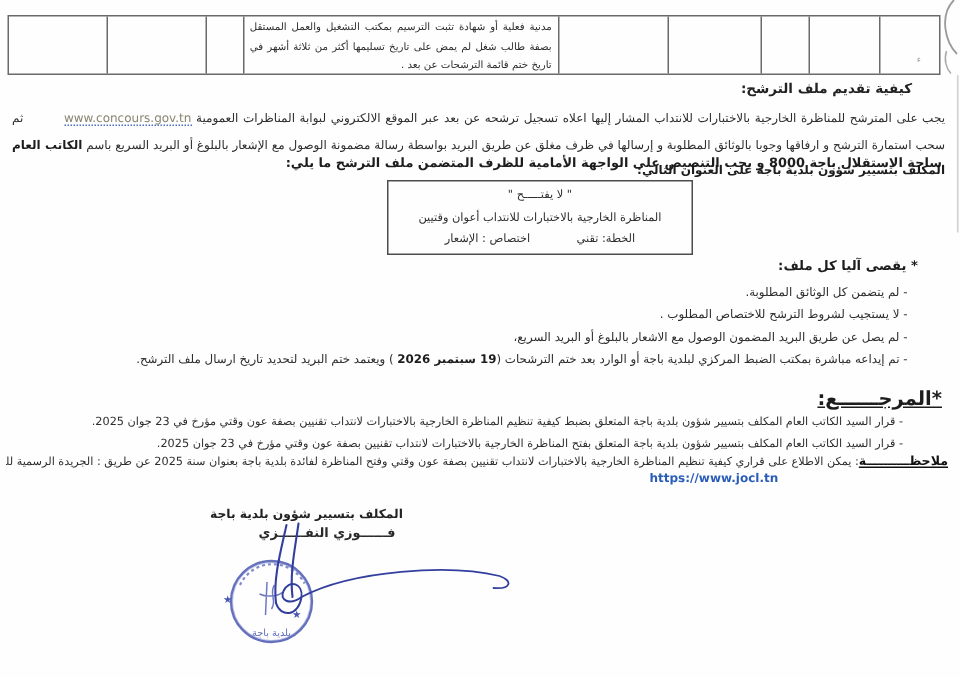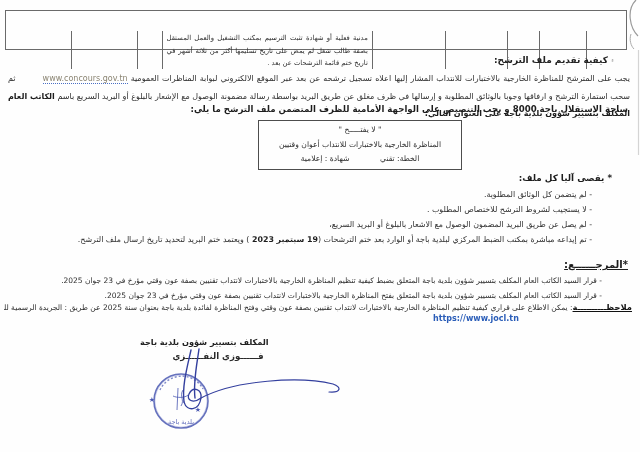--- a/index.html
+++ b/index.html
@@ -14,21 +14,20 @@
   }
   
   .doc-table{
     position:absolute;left:5px;top:10px;width:622px;height:40px;
     display:flex;flex-direction:row;direction:ltr;
     border:1px solid #6a6a6a;box-sizing:border-box;
   }
   .doc-table .cell{
     border-left:1px solid #6a6a6a;box-sizing:border-box;height:100%;
     position:relative;
-    margin-top:20px;
   }
   .doc-table .cell:first-child{border-left:none;}
   .cell-text{
     direction:rtl;font-size:6.8px;line-height:12.6px;color:#2e2e2e;
     padding:1px 4px 0 3px;text-align:justify;
   }
   .stray-mark{
     position:absolute;right:12px;bottom:6px;font-size:6px;color:#999;
   }
   
@@ -56,26 +55,26 @@
     font-size:7.6px;line-height:14.5px;padding-top:2px;box-sizing:content-box;
     color:#2e2e2e;
   }
   .envelope-box .l3 span{display:inline-block;}
   .envelope-box .l3 .gap{width:26px;}
   
   .elim-heading{
     position:absolute;top:173px;right:28px;
     font-size:8.8px;font-weight:bold;color:#1d1d1d;
   }
-  .bullet{position:absolute;right:48px;font-size:7.9px;color:#2e2e2e;white-space:nowrap;}
+  .bullet{position:absolute;right:35px;font-size:7.9px;color:#2e2e2e;white-space:nowrap;}
   .b1{top:190px;} .b2{top:205px;} .b3{top:220px;} .b4{top:235px;}
   
   .ref-heading{
     position:absolute;top:259px;right:12px;
-    font-size:10px;font-weight:bold;text-decoration:underline;color:#1d1d1d;
+    font-size:13px;font-weight:bold;text-decoration:underline;color:#1d1d1d;
   }
   .ref-item{position:absolute;right:38px;font-size:7.5px;color:#2e2e2e;white-space:nowrap;}
   .r1{top:276px;} .r2{top:291px;}
   
   .note-line{
     position:absolute;top:302px;right:8px;left:4px;
     font-size:7.5px;color:#2e2e2e;white-space:nowrap;overflow:hidden;
   }
   .note-label{font-weight:bold;text-decoration:underline;font-size:8.4px;color:#111;}
   .link-jocl{
@@ -125,30 +124,30 @@
   </div>
 
   <div class="address-line">ساحة الاستقلال باجة 8000 و يجب التنصيص على الواجهة الأمامية للظرف المتضمن ملف الترشح ما يلي:</div>
 
   <div class="envelope-box">
     <div>" لا يفتـــــح "</div>
     <div>المناظرة الخارجية بالاختبارات للانتداب أعوان وقتيين</div>
     <div class="l3">
       <span>الخطة: تقني</span>
       <span class="gap"></span>
-      <span>شهادة : إعلامية</span>
+      <span>اختصاص : الإشعار</span>
     </div>
   </div>
 
   <div class="elim-heading">* يقصى آليا كل ملف:</div>
   <div class="bullet b1">- لم يتضمن كل الوثائق المطلوبة.</div>
   <div class="bullet b3">- لم يصل عن طريق البريد المضمون الوصول مع الاشعار بالبلوغ أو البريد السريع،</div>
   <div class="bullet b2">- لا يستجيب لشروط الترشح للاختصاص المطلوب .</div>
   <div class="bullet b4">
-    <span>- تم إيداعه مباشرة بمكتب الضبط المركزي لبلدية باجة أو الوارد بعد ختم الترشحات (</span><span class="bold-seg">19 سبتمبر 2023</span><span> ) ويعتمد ختم البريد لتحديد تاريخ ارسال ملف الترشح.</span>
+    <span>- تم إيداعه مباشرة بمكتب الضبط المركزي لبلدية باجة أو الوارد بعد ختم الترشحات (</span><span class="bold-seg">19 سبتمبر 2026</span><span> ) ويعتمد ختم البريد لتحديد تاريخ ارسال ملف الترشح.</span>
   </div>
 
   <div class="ref-heading">*المرجــــــع:</div>
   <div class="ref-item r1">- قرار السيد الكاتب العام المكلف بتسيير شؤون بلدية باجة المتعلق بضبط كيفية تنظيم المناظرة الخارجية بالاختبارات لانتداب تقنيين بصفة عون وقتي مؤرخ في 23 جوان 2025.</div>
   <div class="ref-item r2">- قرار السيد الكاتب العام المكلف بتسيير شؤون بلدية باجة المتعلق بفتح المناظرة الخارجية بالاختبارات لانتداب تقنيين بصفة عون وقتي مؤرخ في 23 جوان 2025.</div>
 
   <div class="note-line">
     <span class="note-label">ملاحظــــــــــة</span><span>: يمكن الاطلاع على قراري كيفية تنظيم المناظرة الخارجية بالاختبارات لانتداب تقنيين بصفة عون وقتي وفتح المناظرة لفائدة بلدية باجة بعنوان سنة 2025 عن طريق : الجريدة الرسمية للجماعات المحلية :</span>
   </div>
   <a class="link-jocl">https://www.jocl.tn</a>

